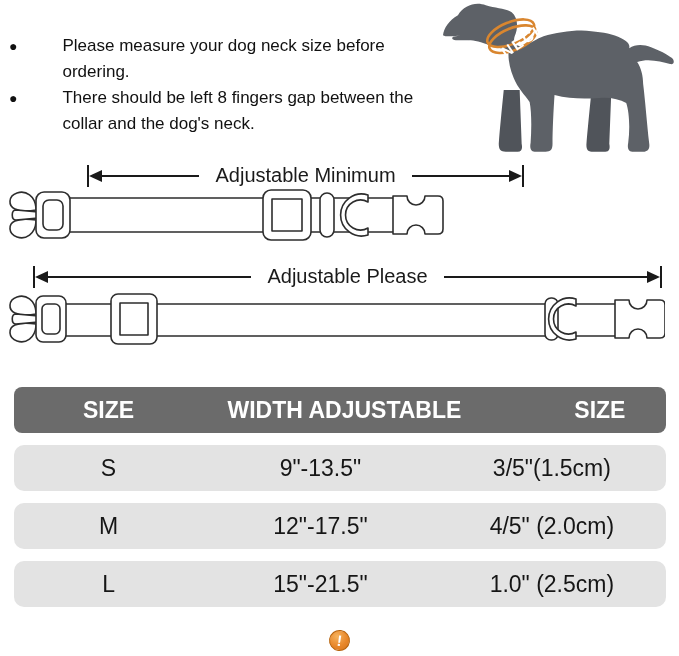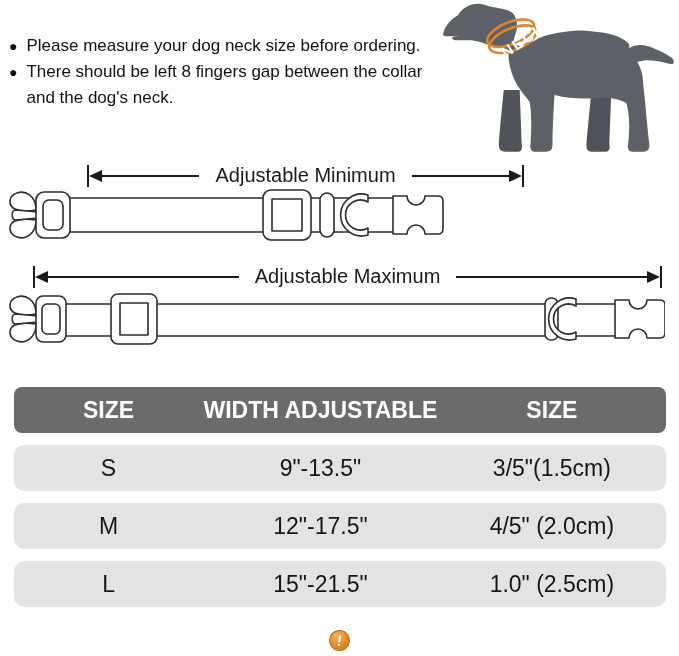--- a/index.html
+++ b/index.html
@@ -4,42 +4,42 @@
 <style>
   html,body{margin:0;padding:0;background:#fff;}
   #stage{
     position:relative;width:679px;height:656px;background:#ffffff;overflow:hidden;
     font-family:"Liberation Sans","DejaVu Sans",sans-serif;color:#111;
   }
   
   .bullets{position:absolute;left:9px;top:33px;width:430px;font-size:17px;line-height:26px;color:#111;}
   .bullet{display:flex;}
   .bullet .dot{flex:0 0 auto;margin-right:9px;font-size:14px;line-height:26px;}
-  .bullet .btxt{max-width:420px;}
+  .bullet .btxt{max-width:420px;margin-left:36px;}
   
   .dog-wrap{position:absolute;left:440px;top:0;width:239px;height:160px;}
   
   .dim-arrow{position:absolute;display:flex;align-items:center;color:#1a1a1a;}
   .dim-arrow .tick{width:2px;height:22px;background:#1a1a1a;}
   .dim-arrow .head{width:0;height:0;border-top:6px solid transparent;border-bottom:6px solid transparent;}
   .dim-arrow .head-left{border-right:13px solid #1a1a1a;}
   .dim-arrow .head-right{border-left:13px solid #1a1a1a;}
   .dim-arrow .line{flex:1;height:2px;background:#1a1a1a;}
   .dim-arrow .label{padding:0 16px;font-size:20px;white-space:nowrap;}
   .arrow-min{left:43px;top:164px;width:437px;padding-left:44px;}
   .arrow-max{left:33px;top:265px;width:629px;}
   
   .collar-svg{position:absolute;}
   .collar-min{left:2px;top:186px;}
   .collar-max{left:2px;top:290px;}
   .lineart{stroke:#2d2d2d;stroke-width:1.6;fill:#ffffff;stroke-linejoin:round;}
   
   .size-table{position:absolute;left:14px;top:387px;width:652px;}
   .t-header{height:46px;background:#6b6b6b;border-radius:8px;display:grid;
-    grid-template-columns:29% 36% 35%;align-items:center;color:#ffffff;font-weight:bold;font-size:23px;}
+    grid-template-columns:29% 36% 35%;align-items:center;color:#ffffff;font-weight:bold;font-size:23px;gap:24px;}
   .t-row{height:46px;background:#e3e3e3;border-radius:10px;display:grid;
     grid-template-columns:29% 36% 35%;align-items:center;font-size:23px;color:#161616;margin-top:12px;}
   .t-cell{text-align:center;}
   
   .note-row{position:absolute;left:0;top:630px;width:100%;display:flex;align-items:center;justify-content:center;gap:9px;}
   .note-icon{width:21px;height:21px;border-radius:50%;
     background:radial-gradient(circle at 35% 30%, #f6b35e 0%, #e8872a 55%, #d4731a 100%);
     border:1px solid #b8650f;color:#fff;font-weight:bold;display:flex;align-items:center;justify-content:center;
     font-size:15px;transform:rotate(8deg);box-sizing:border-box;}
   .note-text{font-size:16.5px;color:#111;}
@@ -132,21 +132,21 @@
       <rect x="318" y="7" width="14" height="44" rx="7"></rect>
       <path d="M366,9 A21,21 0 1 0 366,49 L366,42 A15,15 0 1 1 366,16 Z"></path>
       <path d="M391,10 L405,10 A9,9 0 0 0 423,10 L436,10 Q441,10 441,15 L441,43 Q441,48 436,48 L423,48 A9,9 0 0 0 405,48 L391,48 Z"></path>
     </g>
   </svg>
 
   <div class="dim-arrow arrow-max">
     <span class="tick"></span>
     <span class="head head-left"></span>
     <span class="line"></span>
-    <span class="label">Adjustable Maximum</span>
+    <span class="label">Adjustable Please</span>
     <span class="line"></span>
     <span class="head head-right"></span>
     <span class="tick"></span>
   </div>
 
   <svg class="collar-svg collar-max" width="663" height="58" viewBox="0 0 663 58">
     <g class="lineart">
       <rect x="62" y="14" width="558" height="32" rx="2"></rect>
       <path d="M34,22 C33,10 24,4 15,7 C6,10 6,20 13,23 C20,26 28,25 34,24 Z"></path>
       <path d="M34,36 C33,48 24,54 15,51 C6,48 6,38 13,35 C20,32 28,33 34,34 Z"></path>

